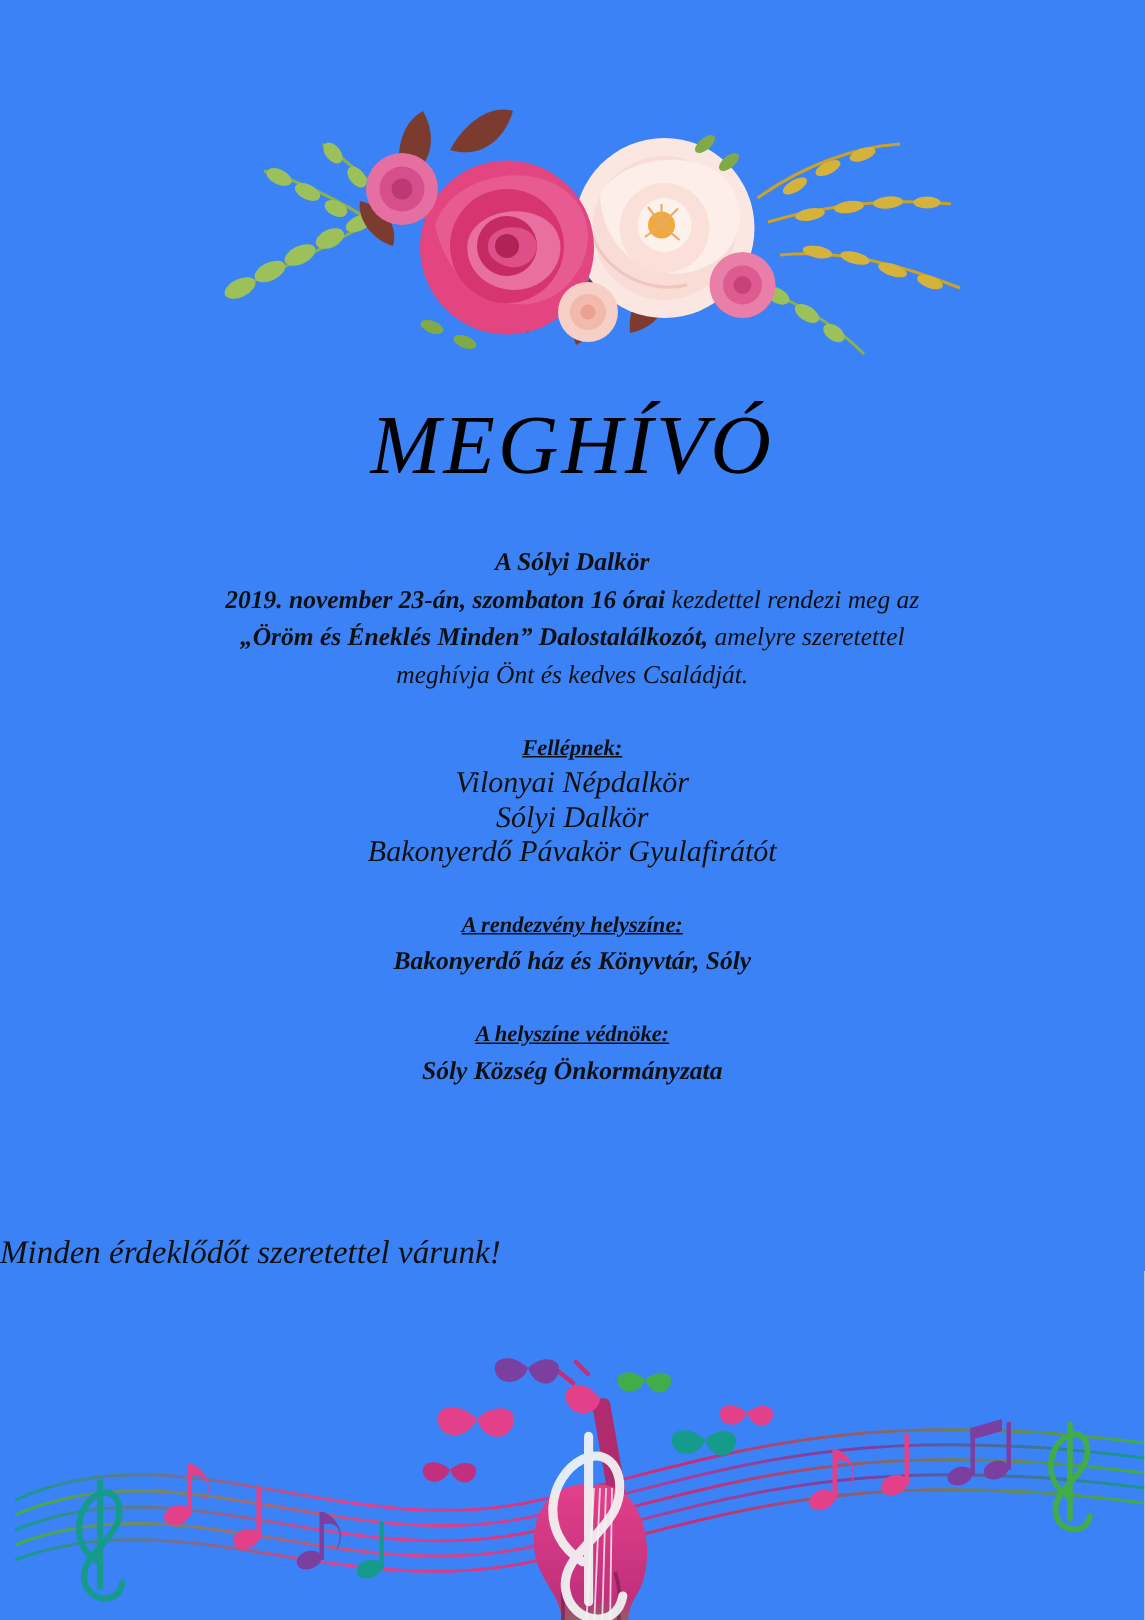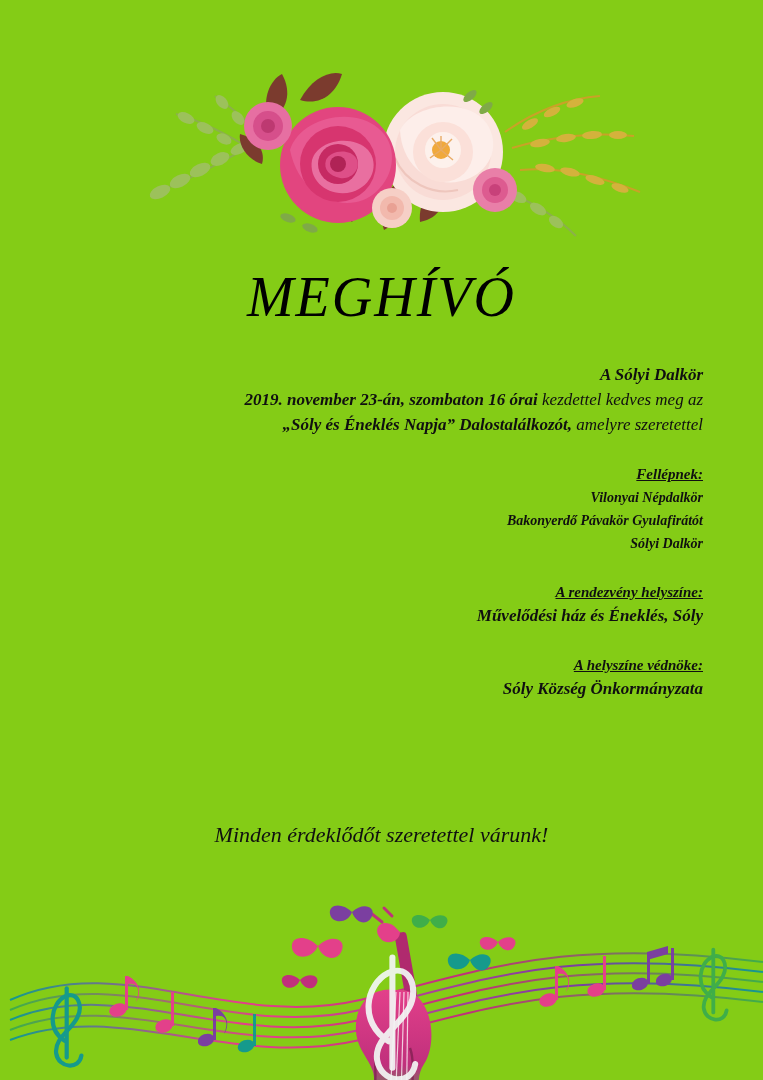--- a/index.html
+++ b/index.html
@@ -12,21 +12,21 @@
     height: 1080px;
     position: relative;
     overflow: hidden;
     font-family: "Liberation Serif", serif;
     color: #1a1a1a;
   }
 
   .page {
     position: absolute;
     inset: 0;
-    background: #84cc16;
+    background: #3b82f6;
   }
 
   
   .floral {
     position: absolute;
     top: 40px;
     left: 0;
     width: 763px;
     height: 200px;
   }
@@ -44,21 +44,21 @@
     letter-spacing: 2px;
     color: #000000;
   }
 
   
   .body-block {
     position: absolute;
     top: 362px;
     left: 60px;
     width: 643px;
-    text-align: right;
+    text-align: center;
     font-family: "Liberation Serif", serif;
     font-style: italic;
     color: #101010;
   }
 
   .intro-line {
     font-size: 17px;
     line-height: 25px;
     font-style: italic;
   }
@@ -67,38 +67,37 @@
   .gap-md { height: 26px; }
 
   .section-head {
     font-size: 15px;
     font-style: italic;
     font-weight: bold;
     text-decoration: underline;
     line-height: 23px;
   }
   .section-item {
-    font-size: 14px;
-    font-style: italic;
-    font-weight: bold;
+    font-size: 20px;
+    font-style: italic;
+    font-weight: normal;
     line-height: 23px;
   }
   .venue-line {
     font-size: 17px;
     font-style: italic;
     font-weight: bold;
     line-height: 24px;
   }
 
   .closing {
     position: absolute;
     top: 822px;
     left: 0;
     width: 763px;
-    text-align: center;
     font-family: "Liberation Serif", serif;
     font-style: italic;
     font-size: 22px;
     color: #101010;
   }
 
   
   .music-footer {
     position: absolute;
     left: 0;
@@ -223,39 +222,40 @@
     </svg>
   </div>
 
   <div class="title">MEGHÍVÓ</div>
 
   <div class="body-block">
 
     <div class="intro-line bold">A Sólyi Dalkör</div>
 
     <div class="intro-line">
-      <span class="b">2019. november 23-án, szombaton 16 órai</span><span> kezdettel kedves meg az</span>
+      <span class="b">2019. november 23-án, szombaton 16 órai</span><span> kezdettel rendezi meg az</span>
     </div>
 
     <div class="intro-line">
-      <span class="b">„Sóly és Éneklés Napja” Dalostalálkozót,</span><span> amelyre szeretettel</span>
+      <span class="b">„Öröm és Éneklés Minden” Dalostalálkozót,</span><span> amelyre szeretettel</span>
     </div>
 
+    <div class="intro-line">meghívja Önt és kedves Családját.</div>
 
     <div class="gap-md"></div>
 
     <div class="section-head">Fellépnek:</div>
     <div class="section-item">Vilonyai Népdalkör</div>
+    <div class="section-item">Sólyi Dalkör</div>
     <div class="section-item">Bakonyerdő Pávakör Gyulafirátót</div>
-    <div class="section-item">Sólyi Dalkör</div>
 
     <div class="gap-md"></div>
 
     <div class="section-head">A rendezvény helyszíne:</div>
-    <div class="venue-line">Művelődési ház és Éneklés, Sóly</div>
+    <div class="venue-line">Bakonyerdő ház és Könyvtár, Sóly</div>
 
     <div class="gap-md"></div>
 
     <div class="section-head">A helyszíne védnöke:</div>
     <div class="venue-line">Sóly Község Önkormányzata</div>
   </div>
 
   <div class="closing">Minden érdeklődőt szeretettel várunk!</div>
 
   <div class="music-footer">

